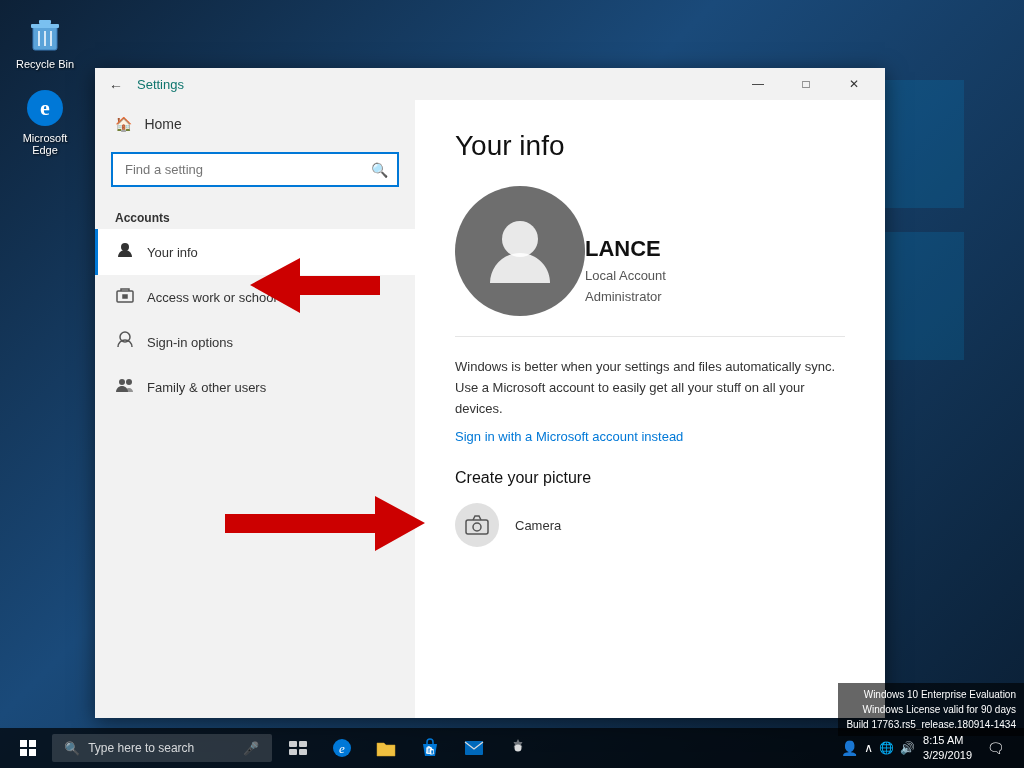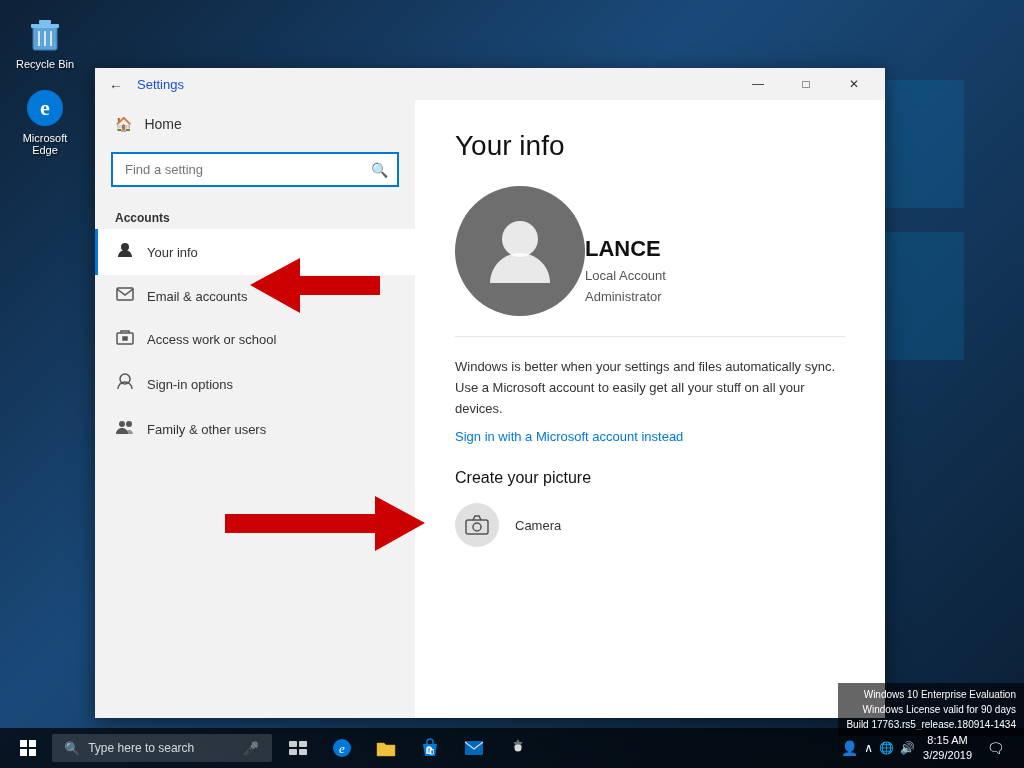--- a/index.html
+++ b/index.html
@@ -83,21 +83,21 @@
     .title-bar-back {
       background: none;
       border: none;
       cursor: pointer;
       font-size: 14px;
       color: #333;
       padding: 2px 6px;
     }
     .title-bar-title {
       font-size: 13px;
-      color: #1d4ed8;
+      color: #0f766e;
     }
     .title-bar-controls {
       display: flex;
       gap: 2px;
     }
     .title-btn {
       width: 46px;
       height: 32px;
       background: none;
       border: none;
@@ -368,21 +368,21 @@
       gap: 6px;
     }
     .tray-icon {
       color: white;
       font-size: 12px;
       cursor: pointer;
     }
     .taskbar-time {
       display: flex;
       flex-direction: column;
-      align-items: center;
+      align-items: flex-start;
       color: white;
       font-size: 11px;
       line-height: 1.4;
       padding: 0 4px;
       cursor: pointer;
     }
     .taskbar-notify {
       width: 32px;
       height: 40px;
       display: flex;
@@ -502,29 +502,20 @@
         <div class="sidebar-item active">
           <span class="sidebar-icon">
             <svg width="18" height="18" viewBox="0 0 18 18" fill="#333">
               <circle cx="9" cy="6" r="4" fill="#333"></circle>
               <path d="M2 16c0-3.866 3.134-7 7-7s7 3.134 7 7" fill="#333"></path>
             </svg>
           </span>
           <span>Your info</span>
         </div>
 
-        <div class="sidebar-item">
-          <span class="sidebar-icon">
-            <svg width="18" height="14" viewBox="0 0 18 14" fill="none" stroke="#555" stroke-width="1.5">
-              <rect x="1" y="1" width="16" height="12" rx="1"></rect>
-              <path d="M1 2l8 6 8-6"></path>
-            </svg>
-          </span>
-          <span>Email &amp; accounts</span>
-        </div>
 
         <div class="sidebar-item">
           <span class="sidebar-icon">
             <svg width="18" height="16" viewBox="0 0 18 16" fill="none" stroke="#555" stroke-width="1.5">
               <rect x="1" y="4" width="16" height="11" rx="1"></rect>
               <path d="M5 4V2h8v2"></path>
               <rect x="7" y="8" width="4" height="3" fill="#555"></rect>
             </svg>
           </span>
           <span>Access work or school</span>

